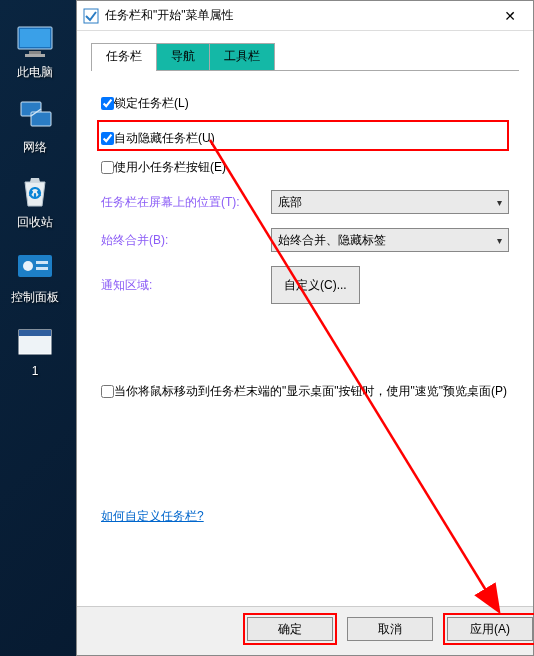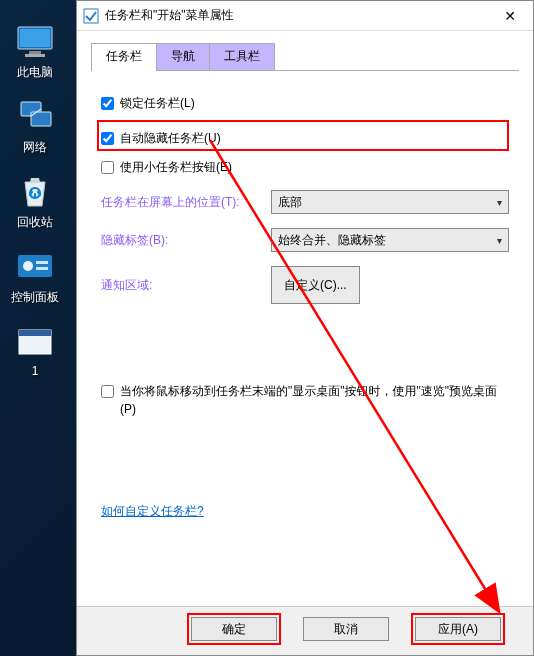--- a/index.html
+++ b/index.html
@@ -93,21 +93,21 @@
   
   .tabs {
     display: flex;
     border-bottom: 1px solid #aaa;
     margin-bottom: 16px;
   }
   .tab {
     padding: 4px 14px 5px;
     border: 1px solid #aaa;
     border-bottom: none;
-    background: #c4b5fd;
+    background: #14b8a6;
     margin-right: -1px;
     position: relative;
     cursor: pointer;
     font-size: 12px;
   }
   .tab.active {
     background: #fff;
     z-index: 2;
   }
   .tab.active::after {
@@ -120,21 +120,20 @@
 
   .form-area {
     padding: 0 10px;
     flex: 1;
   }
 
   .checkbox-row {
     display: flex;
     align-items: center;
     margin: 8px 0;
-    gap: 6px;
   }
   .checkbox-row input[type=checkbox] {
     width: 13px; height: 13px;
     margin: 0;
   }
   .highlight-red {
     border: 2px solid #f00;
     padding: 8px 6px 2px 2px;
     margin-left: -4px;
   }
@@ -182,24 +181,24 @@
     margin-bottom: 12px;
   }
   .link {
     color: #0066cc;
     text-decoration: underline;
     cursor: pointer;
   }
 
   .button-row {
     border-top: 1px solid #ccc;
-    padding: 10px 32px 14px;
+    padding: 10px 0 14px;
     display: flex;
     justify-content: flex-end;
-    gap: 26px;
+    gap: 14px;
     background: #f0f0f0;
   }
   .btn {
     min-width: 86px;
     height: 24px;
     border: 1px solid #888;
     background: #e9e9e9;
     font-size: 12px;
     cursor: pointer;
     display: flex;
@@ -322,42 +321,42 @@
 
       <div class="field-row">
         <span class="field-label">任务栏在屏幕上的位置(T):</span>
         <div class="combo">
           <span>底部</span>
           <span class="arrow">▾</span>
         </div>
       </div>
 
       <div class="field-row">
-        <span class="field-label">隐藏标签(B):</span>
+        <span class="field-label">始终合并(B):</span>
         <div class="combo">
           <span>始终合并、隐藏标签</span>
           <span class="arrow">▾</span>
         </div>
       </div>
 
       <div class="field-row">
         <span class="field-label">通知区域:</span>
         <div class="small-btn">
           <span>自定义(C)...</span>
         </div>
       </div>
 
       <div style="height:56px"></div>
 
       <div class="checkbox-row" style="align-items:flex-start">
         <input type="checkbox" style="margin-top: 3px;">
         <span style="line-height:1.5">当你将鼠标移动到任务栏末端的"显示桌面"按钮时，使用"速览"预览桌面(P)</span>
       </div>
 
-      <div class="link-row" style="margin-top:85px">
+      <div class="link-row" style="margin-top:108px">
         <span class="link">如何自定义任务栏?</span>
       </div>
 
     </div>
   </div>
 
   <div class="button-row">
     <div class="btn highlight">
       <span>确定</span>
     </div>

